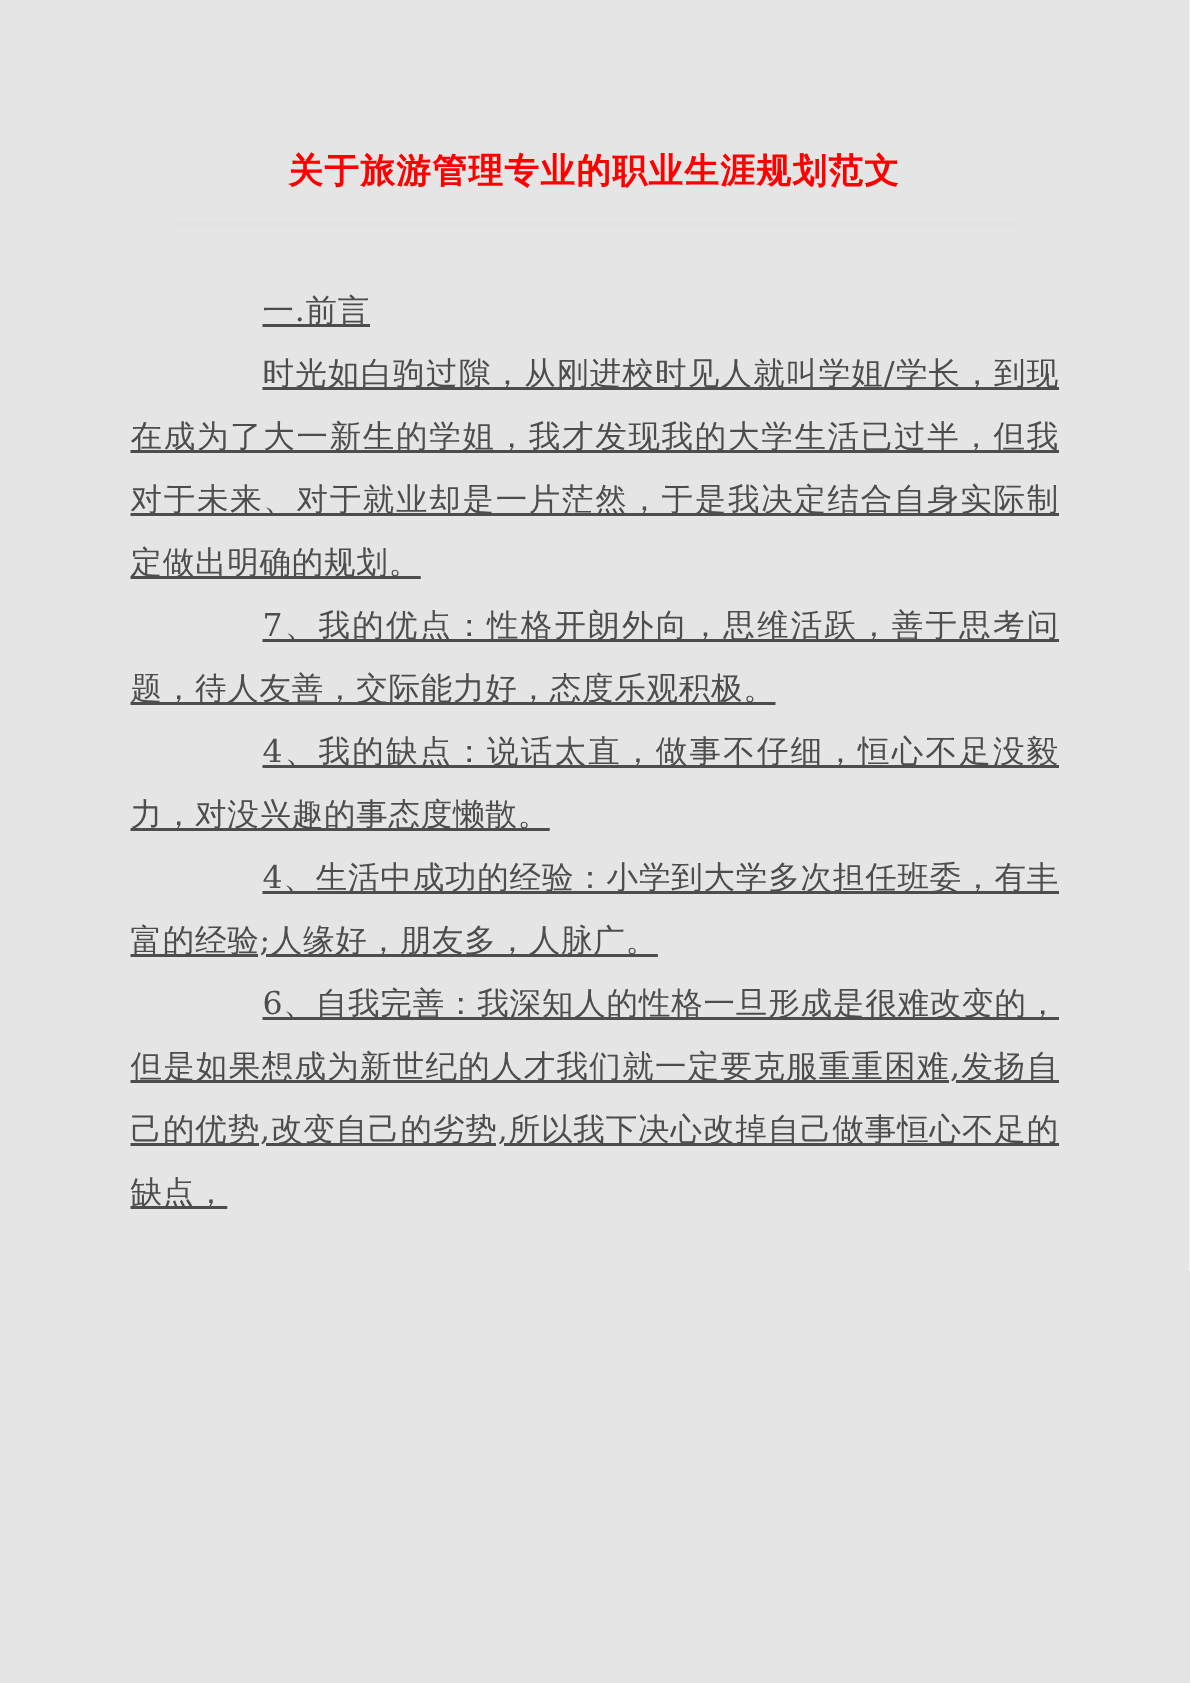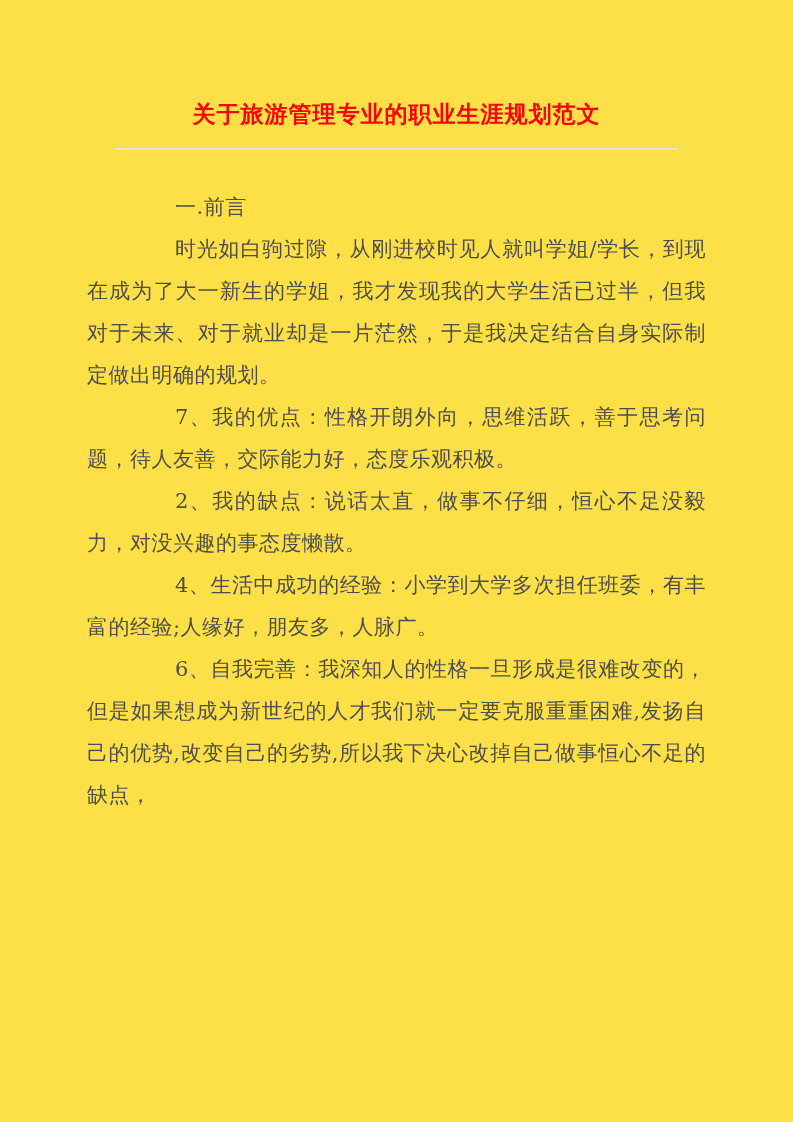--- a/index.html
+++ b/index.html
@@ -4,21 +4,21 @@
 <style>
   html, body {
     margin: 0;
     padding: 0;
     background: #ffffff;
   }
   .page {
     position: relative;
     width: 793px;
     height: 1122px;
-    background: #fde047;
+    background: #e5e5e5;
     overflow: hidden;
     box-sizing: border-box;
   }
   .doc-title {
     margin: 0;
     padding: 99px 40px 0 40px;
     text-align: center;
     font-family: "DejaVu Sans", "Liberation Sans", sans-serif;
     font-weight: bold;
     font-size: 23px;
@@ -39,20 +39,21 @@
     font-size: 21px;
     line-height: 42px;
     color: #4d4d4d;
     text-align: justify;
     letter-spacing: 0.5px;
   }
   .doc-body p {
     margin: 0;
     padding: 0;
     text-indent: 88px;
+    text-decoration: underline;
   }
 </style>
 </head>
 <body>
 
 <div class="page">
 
   <h1 class="doc-title" style="color: rgb(254, 0, 0);">关于旅游管理专业的职业生涯规划范文</h1>
 
   <hr class="title-divider" style="border-top-color: rgb(226, 226, 226);">
@@ -60,20 +61,20 @@
   <div class="doc-body" style="color: rgb(77, 77, 77);">
 
     <p>一.前言</p>
 
     <p>时光如白驹过隙，从刚进校时见人就叫学姐/学长，到现在成为了大一新生的学姐，我才发现我的大学生活已过半，但我对于未来、对于就业却是一片茫然，于是我决定结合自身实际制定做出明确的规划。</p>
 
 
 
     <p>7、我的优点：性格开朗外向，思维活跃，善于思考问题，待人友善，交际能力好，态度乐观积极。</p>
 
-    <p>2、我的缺点：说话太直，做事不仔细，恒心不足没毅力，对没兴趣的事态度懒散。</p>
+    <p>4、我的缺点：说话太直，做事不仔细，恒心不足没毅力，对没兴趣的事态度懒散。</p>
 
     <p>4、生活中成功的经验：小学到大学多次担任班委，有丰富的经验;人缘好，朋友多，人脉广。</p>
 
     <p>6、自我完善：我深知人的性格一旦形成是很难改变的，但是如果想成为新世纪的人才我们就一定要克服重重困难,发扬自己的优势,改变自己的劣势,所以我下决心改掉自己做事恒心不足的缺点，</p>
 
   </div>
 </div>
 
 </body></html>

